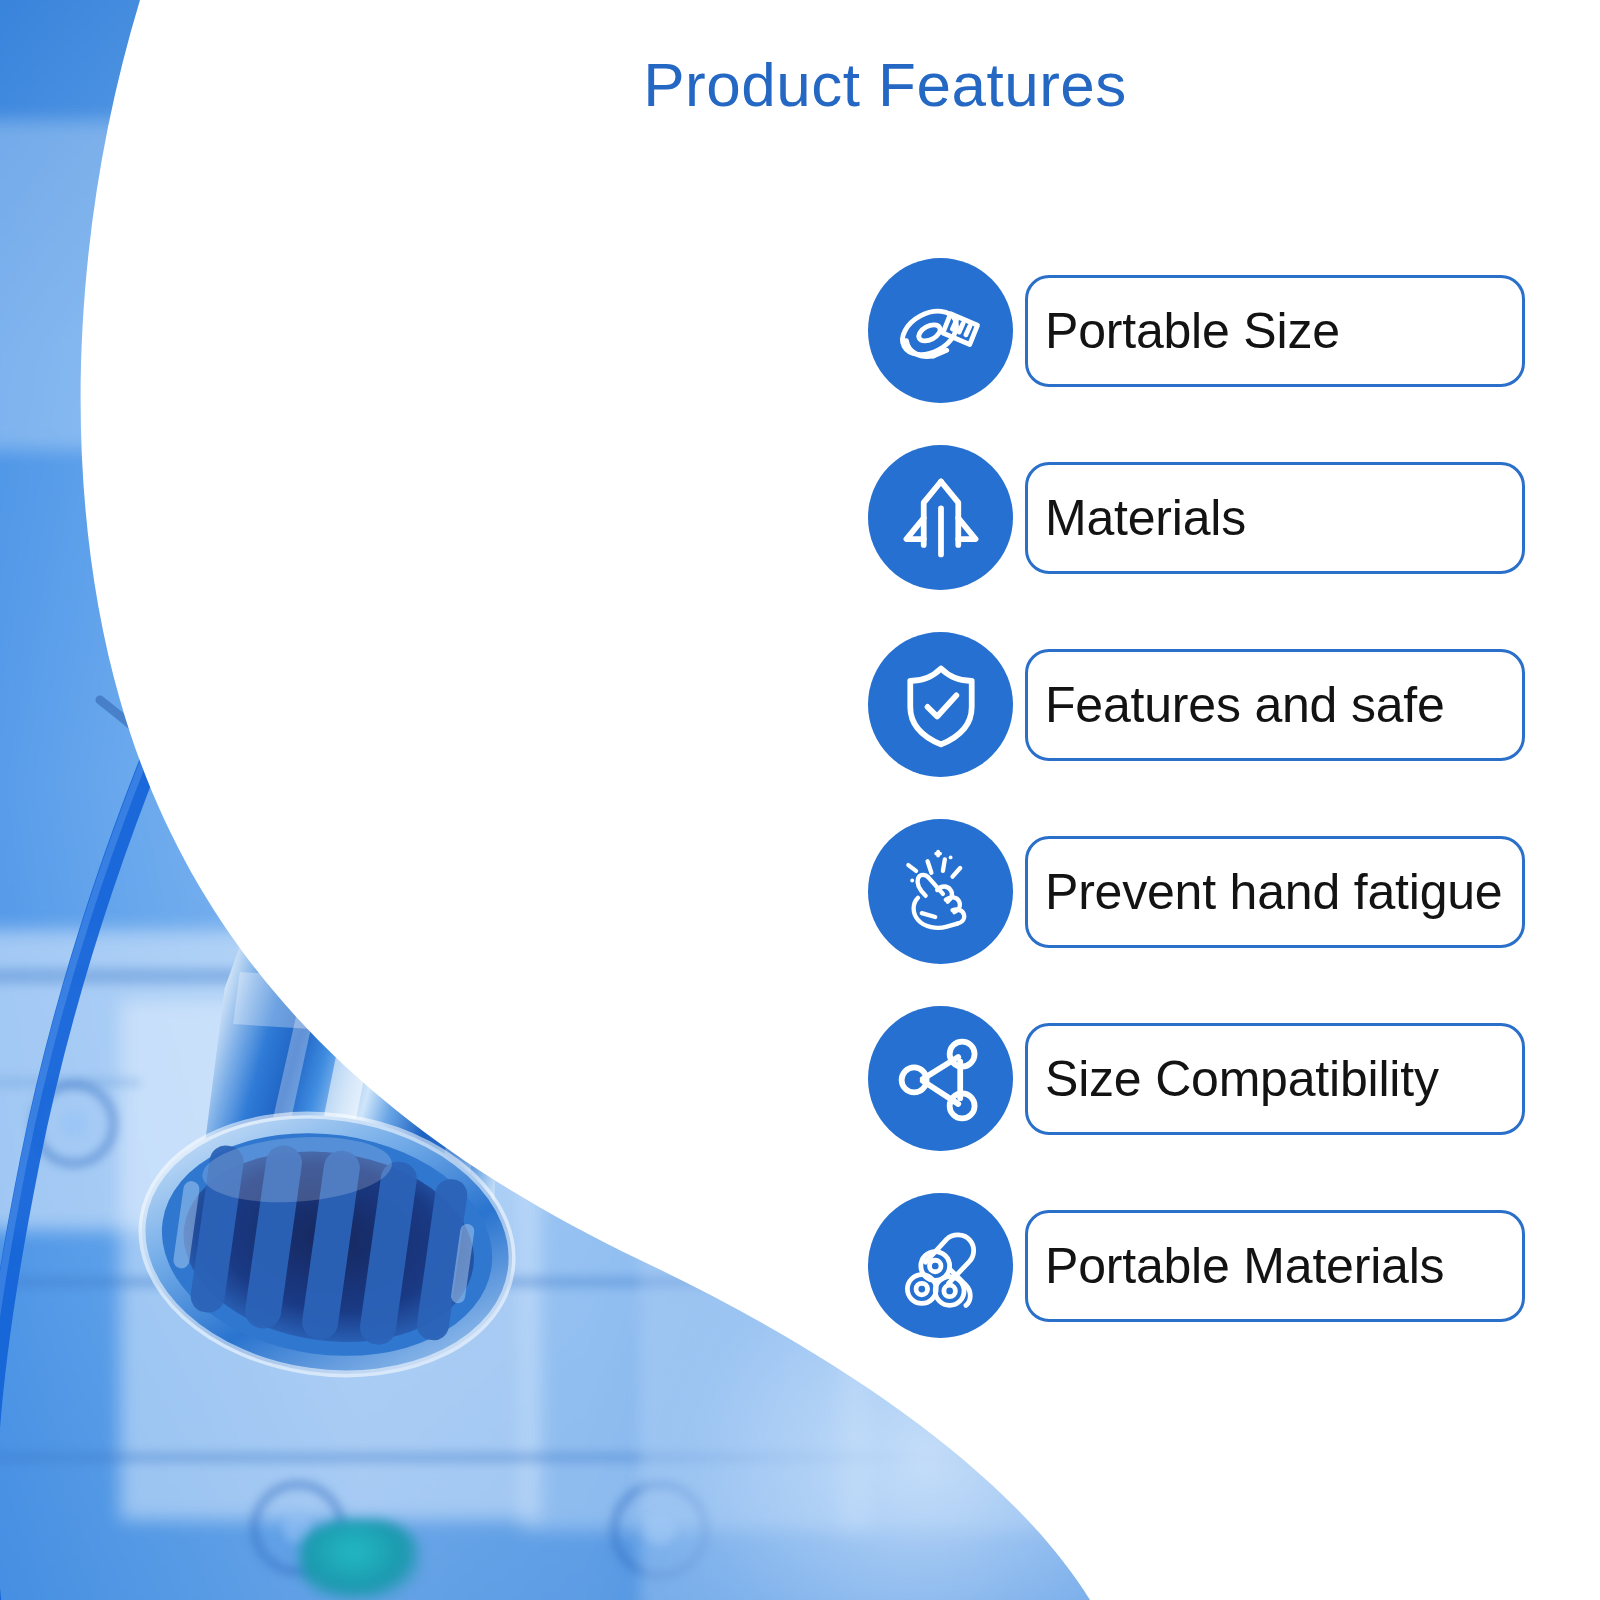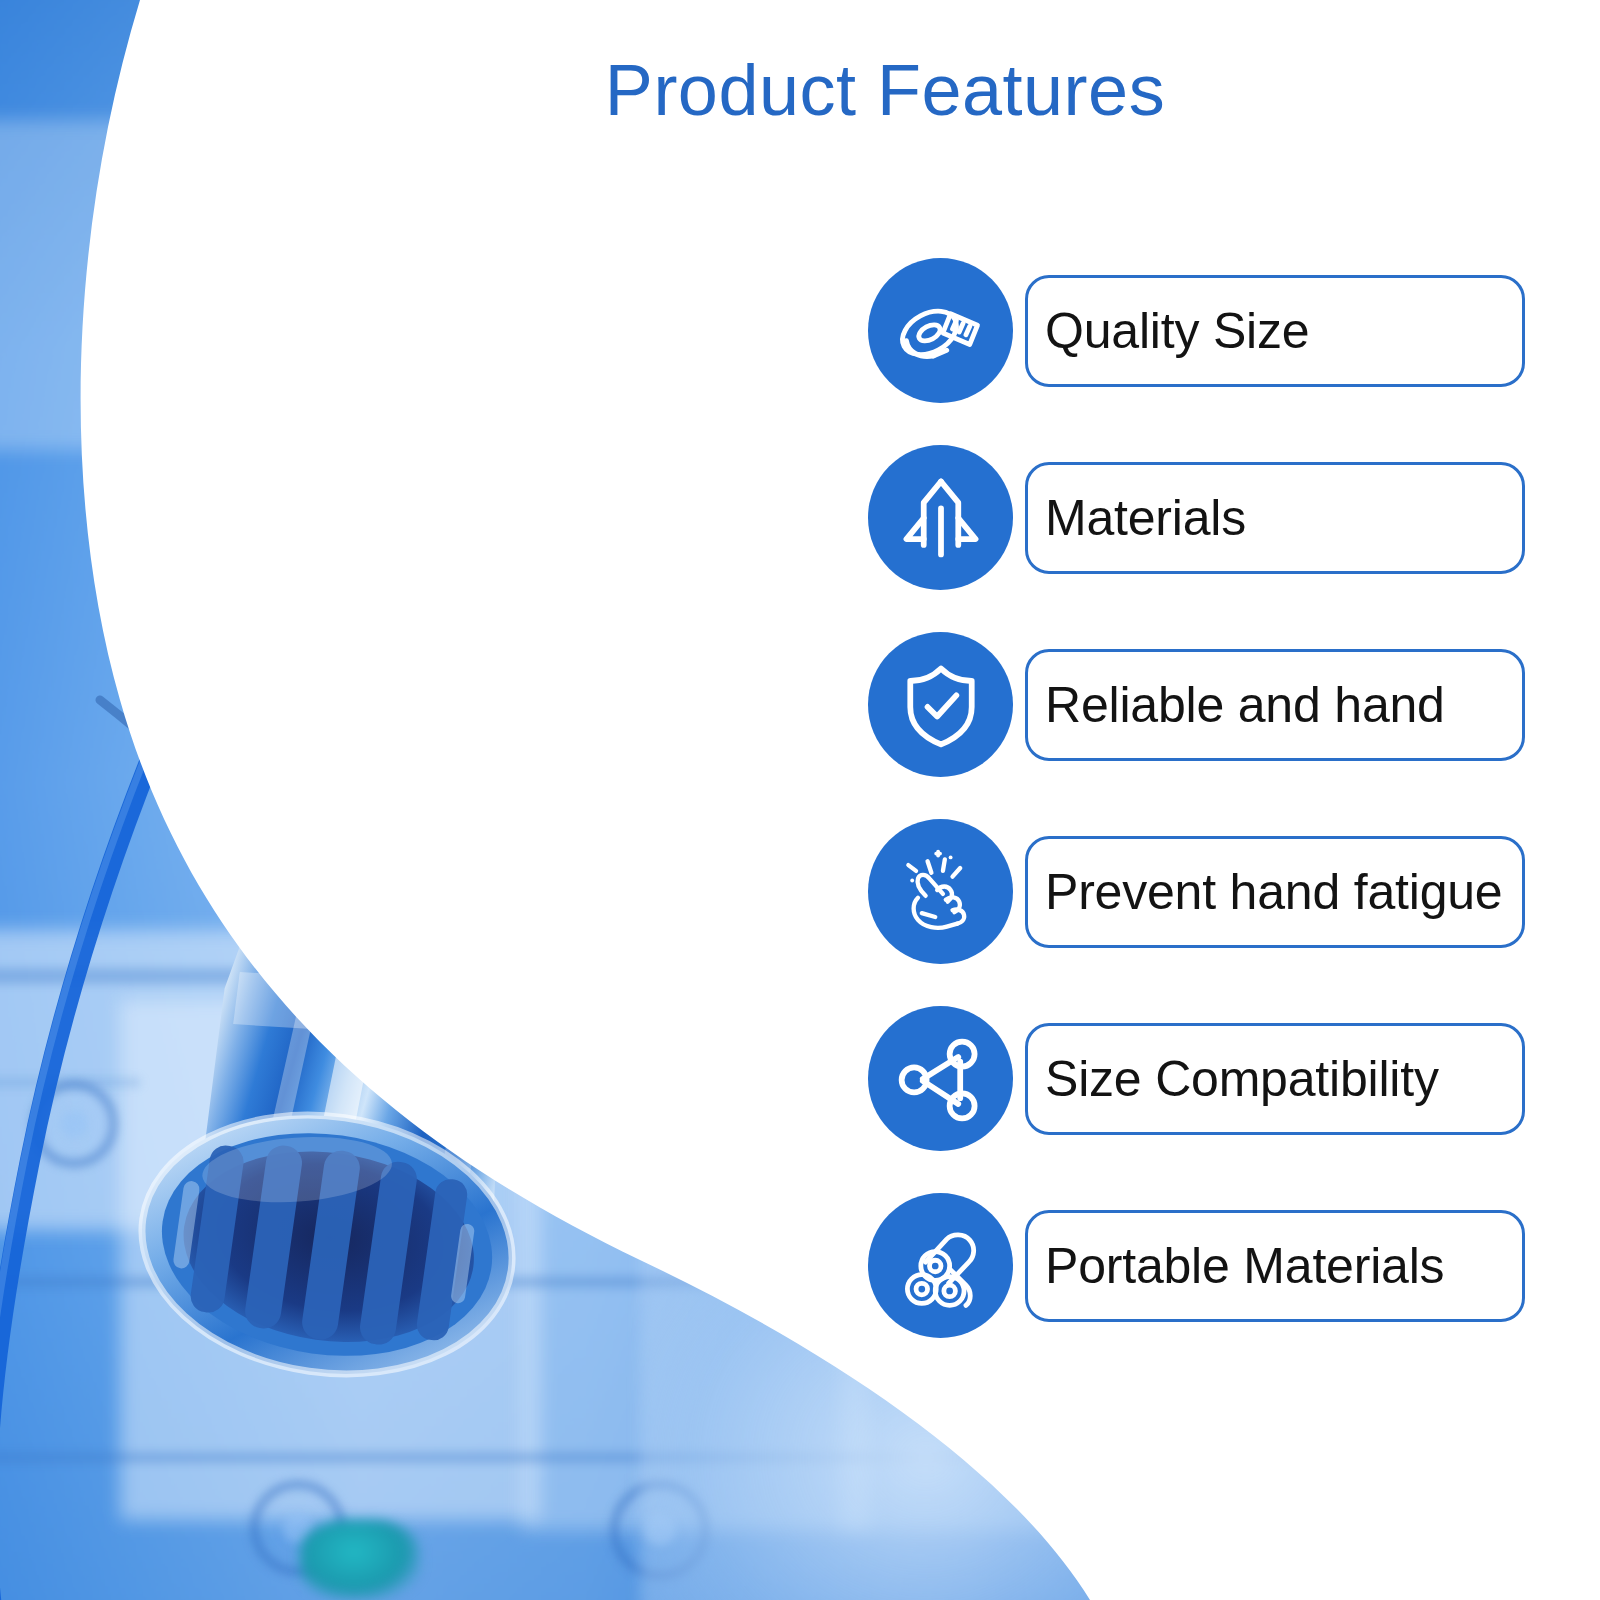--- a/index.html
+++ b/index.html
@@ -50,21 +50,21 @@
 
   
   #white-curve { position:absolute; left:0; top:0; width:1600px; height:1600px; pointer-events:none; }
 
   
   #product { position:absolute; left:0; top:0; width:1120px; height:1600px; }
 
   
   #title {
     position:absolute; left:0; top:54px; width:1600px; text-align:center;
-    color:#2568c4; font-size:72px; line-height:1.0; letter-spacing:0.5px;
+    color:#2568c4; font-size:62px; line-height:1.0; letter-spacing:0.5px;
     font-weight:400; white-space:nowrap;
     padding-left:170px;
   }
 
   
   #features { position:absolute; left:860px; top:258px; width:700px; }
   .feature-row {
     position:relative; height:145px; margin-bottom:42px;
   }
   .feature-pill {
@@ -226,21 +226,21 @@
              C 400 1145, 200 980, 120 700
              C 60 490, 70 230, 140 0 Z" fill="#ffffff"></path>
   </svg>
 
   <div id="title">Product Features</div>
 
   <div id="features">
 
     <div class="feature-row">
       <div class="feature-pill"></div>
-      <div class="feature-label">Quality Size</div>
+      <div class="feature-label">Portable Size</div>
       <div class="feature-icon">
         <svg viewBox="0 0 100 100" fill="none" stroke="#ffffff" stroke-width="5" stroke-linecap="round" stroke-linejoin="round">
           <ellipse cx="38" cy="52" rx="30" ry="20" transform="rotate(-28 38 52)"></ellipse>
           <ellipse cx="38" cy="52" rx="12" ry="7" transform="rotate(-28 38 52)"></ellipse>
           <path d="M 14 60 C 16 72, 28 79, 42 76"></path>
           <path d="M 60 32 L 88 44 L 80 64 L 52 52 Z"></path>
           <path d="M 66 39 L 62 48 M 73 42 L 69 51 M 80 45 L 76 54"></path>
           <path d="M 42 76 L 56 70"></path>
         </svg>
       </div>
@@ -255,21 +255,21 @@
           <path d="M 50 12 L 32 34 L 32 78"></path>
           <path d="M 32 50 L 14 72 L 32 72"></path>
           <path d="M 68 50 L 86 72 L 68 72"></path>
           <path d="M 50 40 L 50 88"></path>
         </svg>
       </div>
     </div>
 
     <div class="feature-row">
       <div class="feature-pill"></div>
-      <div class="feature-label">Reliable and hand</div>
+      <div class="feature-label">Features and safe</div>
       <div class="feature-icon">
         <svg viewBox="0 0 100 100" fill="none" stroke="#ffffff" stroke-width="6" stroke-linecap="round" stroke-linejoin="round">
           <path d="M 50 12 C 40 22, 28 25, 18 25 L 18 52 C 18 72, 33 84, 50 91 C 67 84, 82 72, 82 52 L 82 25 C 72 25, 60 22, 50 12 Z"></path>
           <path d="M 36 52 L 46 62 L 66 40"></path>
         </svg>
       </div>
     </div>
 
     <div class="feature-row">
       <div class="feature-pill"></div>

